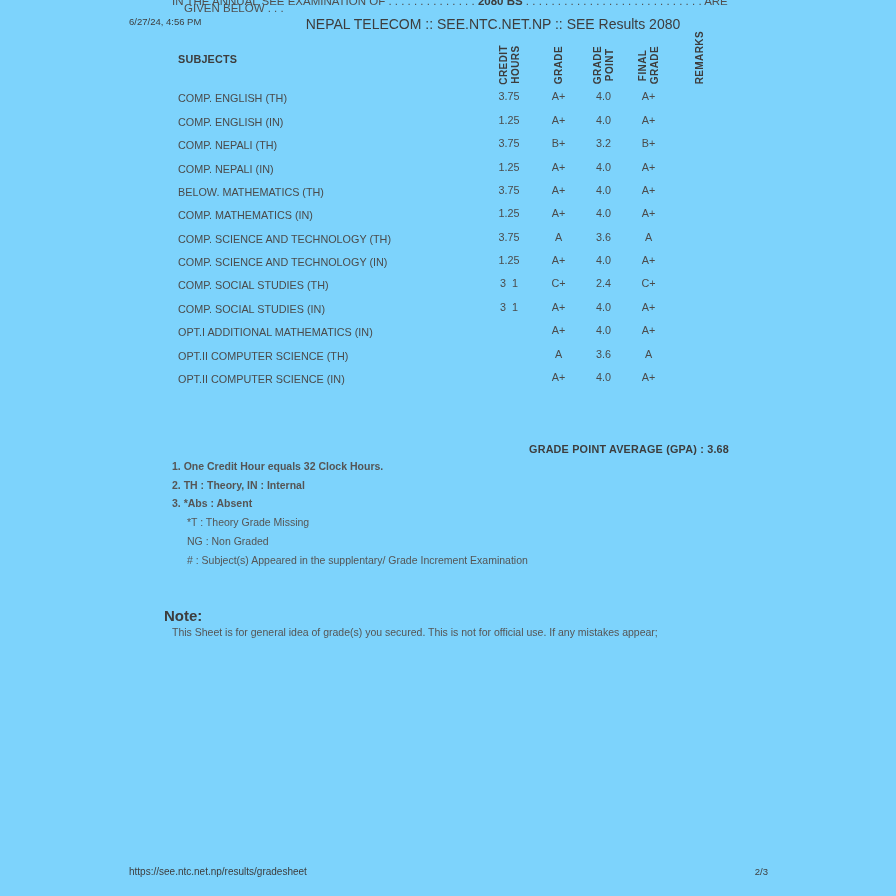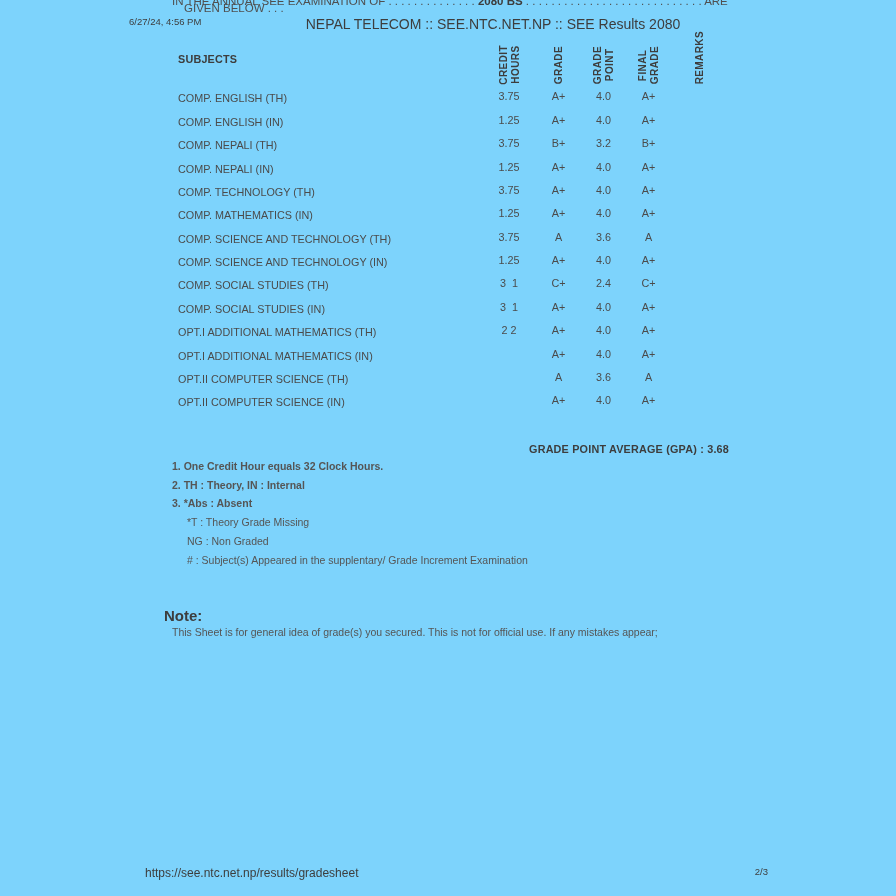--- a/index.html
+++ b/index.html
@@ -12,21 +12,21 @@
   }
   .bold { font-weight: bold; color: #3d3d3d; }
 
   
   .intro-line1 { position: absolute; left: 172px; top: -5px; font-size: 11.5px; color: #4f4f4f; white-space: nowrap; }
   .intro-line2 { position: absolute; left: 172px; top: 2px;  font-size: 11.5px; color: #4f4f4f; margin-left: 12px; }
 
   
   .ph-datetime { position: absolute; left: 129px; top: 16px; font-size: 9.5px; color: #3d3d3d; }
   .ph-title    { position: absolute; left: 90px;  top: 16px; width: 806px; text-align: center; font-size: 14px; color: #3d3d3d; }
-  .pf-url  { position: absolute; left: 129px; top: 866px; font-size: 12px; color: #3d3d3d; margin-left: 16px; }
+  .pf-url  { position: absolute; left: 129px; top: 866px; font-size: 10px; color: #3d3d3d; }
   .pf-page { position: absolute; left: 600px; top: 866px; width: 168px; text-align: right; font-size: 9.5px; color: #3d3d3d; }
 
   
   #grade-table {
     position: absolute; left: 172px; top: 31px;
     border-collapse: collapse; table-layout: fixed;
     width: 557px; font-size: 10.8px; color: #4b4b4b;
   }
   #grade-table col.w-subject { width: 310px; }
   #grade-table col.w-credit  { width: 54px; }
@@ -135,21 +135,21 @@
     <tr>
       <td class="c-subject">COMP. NEPALI (IN)</td>
       <td class="c-num c-credit">1.25</td>
       <td class="c-num">A+</td>
       <td class="c-num">4.0</td>
       <td class="c-num">A+</td>
       <td class="c-num"></td>
     </tr>
 
     <tr>
-      <td class="c-subject">COMP. TECHNOLOGY (TH)</td>
+      <td class="c-subject">BELOW. MATHEMATICS (TH)</td>
       <td class="c-num c-credit">3.75</td>
       <td class="c-num">A+</td>
       <td class="c-num">4.0</td>
       <td class="c-num">A+</td>
       <td class="c-num"></td>
     </tr>
 
     <tr>
       <td class="c-subject">COMP. MATHEMATICS (IN)</td>
       <td class="c-num c-credit">1.25</td>
@@ -188,28 +188,20 @@
 
     <tr>
       <td class="c-subject">COMP. SOCIAL STUDIES (IN)</td>
       <td class="c-num c-credit">3  1</td>
       <td class="c-num">A+</td>
       <td class="c-num">4.0</td>
       <td class="c-num">A+</td>
       <td class="c-num"></td>
     </tr>
 
-    <tr>
-      <td class="c-subject">OPT.I ADDITIONAL MATHEMATICS (TH)</td>
-      <td class="c-num c-credit">2 2</td>
-      <td class="c-num">A+</td>
-      <td class="c-num">4.0</td>
-      <td class="c-num">A+</td>
-      <td class="c-num"></td>
-    </tr>
 
     <tr>
       <td class="c-subject">OPT.I ADDITIONAL MATHEMATICS (IN)</td>
       <td class="c-num c-credit"></td>
       <td class="c-num">A+</td>
       <td class="c-num">4.0</td>
       <td class="c-num">A+</td>
       <td class="c-num"></td>
     </tr>
 

